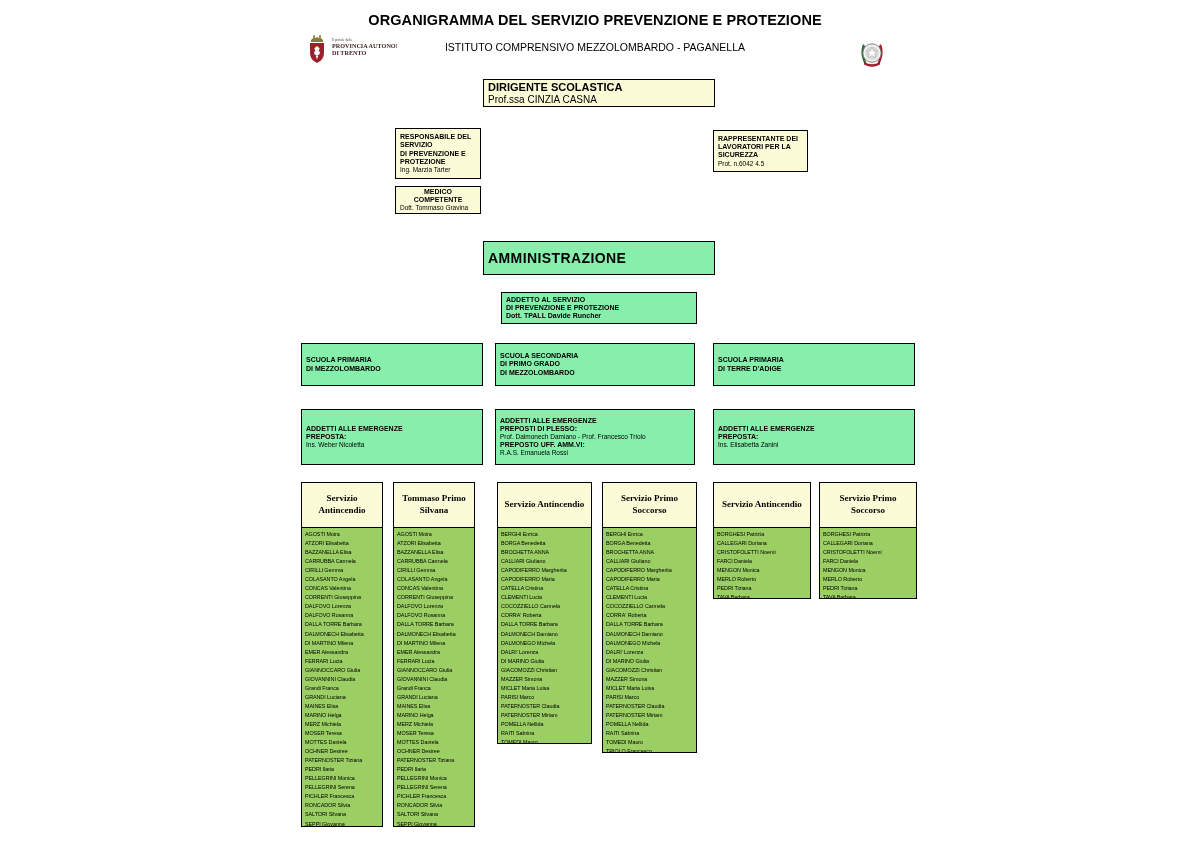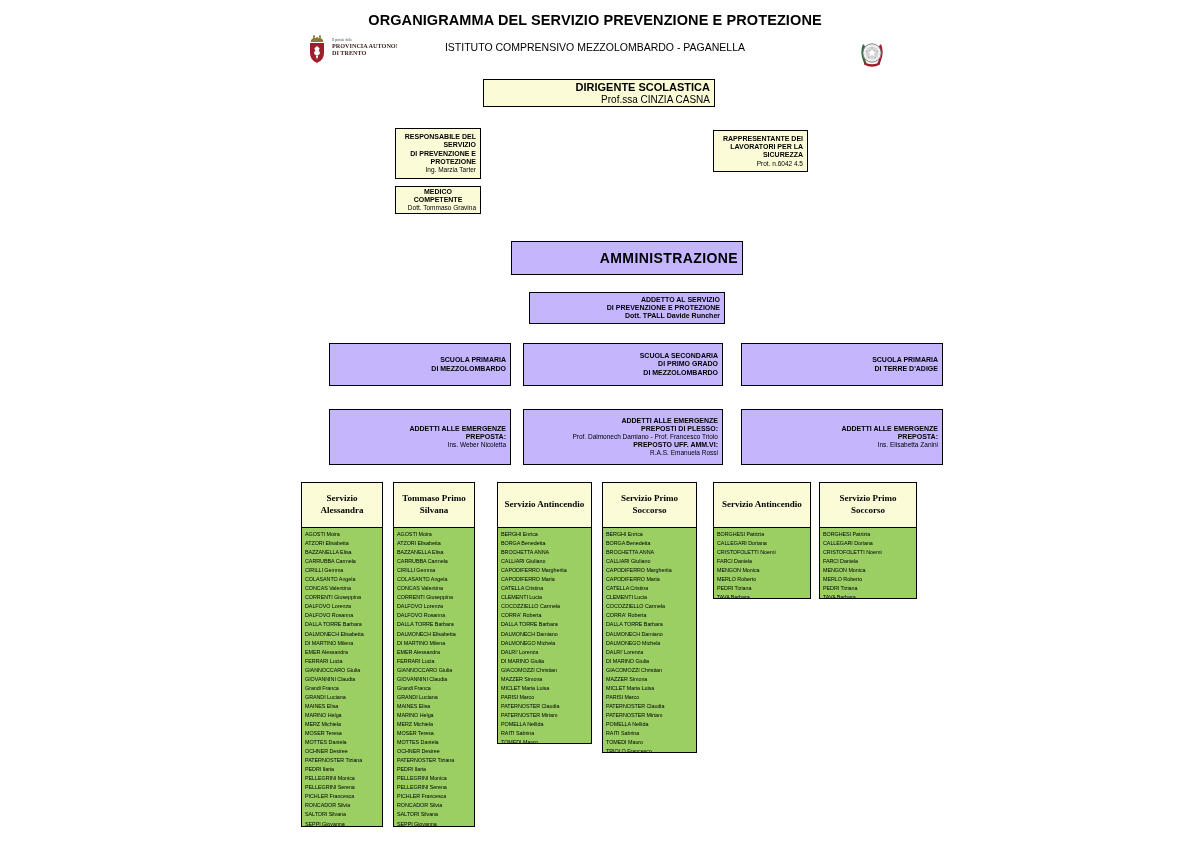--- a/index.html
+++ b/index.html
@@ -27,31 +27,31 @@
   }
 
   
   .logo-pat{left:301px;top:33px;width:96px;height:34px;}
   .logo-rep{left:858px;top:38px;width:28px;height:34px;}
 
   
   .box{
     border:1.5px solid #000;
     display:flex;flex-direction:column;
-    align-items:flex-end;justify-content:center;
+    align-items:flex-start;justify-content:center;
     text-align:center;
     padding:2px 4px;
     line-height:1.18;
   }
   .box.cream{background:#fbfbd8;}
-  .box.blue{background:#c4b5fd;margin-left:28px;}
+  .box.blue{background:#86efac;}
 
   .ttl-lg{font-size:11px;font-weight:700;}
   .ttl-sm{font-size:7px;font-weight:700;}
-  .sub-lg{font-size:10px;font-weight:400;margin-left:40px;}
+  .sub-lg{font-size:10px;font-weight:400;}
   .sub-sm{font-size:6.5px;font-weight:400;}
   .amm{font-size:14px;font-weight:700;letter-spacing:0.4px;}
 
   
   .svc-col{
     border:1.5px solid #000;
     background:#9bce63;
     display:flex;flex-direction:column;
     overflow:hidden;
   }
@@ -180,21 +180,21 @@
   <div class="abs box blue" style="left:713px;top:409px;width:202px;height:56px;">
     <div class="ttl-sm">ADDETTI ALLE EMERGENZE</div>
     <div class="ttl-sm">PREPOSTA:</div>
     <div class="sub-sm">Ins. Elisabetta Zanini</div>
   </div>
 
   <div class="abs svc-col" style="left:301px;top:482px;width:82px;height:345px;">
     <div class="svc-head">
       <span>
         <span>Servizio</span><br>
-        <span>Alessandra</span>
+        <span>Antincendio</span>
       </span>
     </div>
     <div class="svc-list">
         <div>AGOSTI Moira</div>
         <div>ATZORI Elisabetta</div>
         <div>BAZZANELLA Elisa</div>
         <div>CARRUBBA Carmela</div>
         <div>CIRILLI Gemma</div>
         <div>COLASANTO Angela</div>
         <div>CONCAS Valentina</div>

